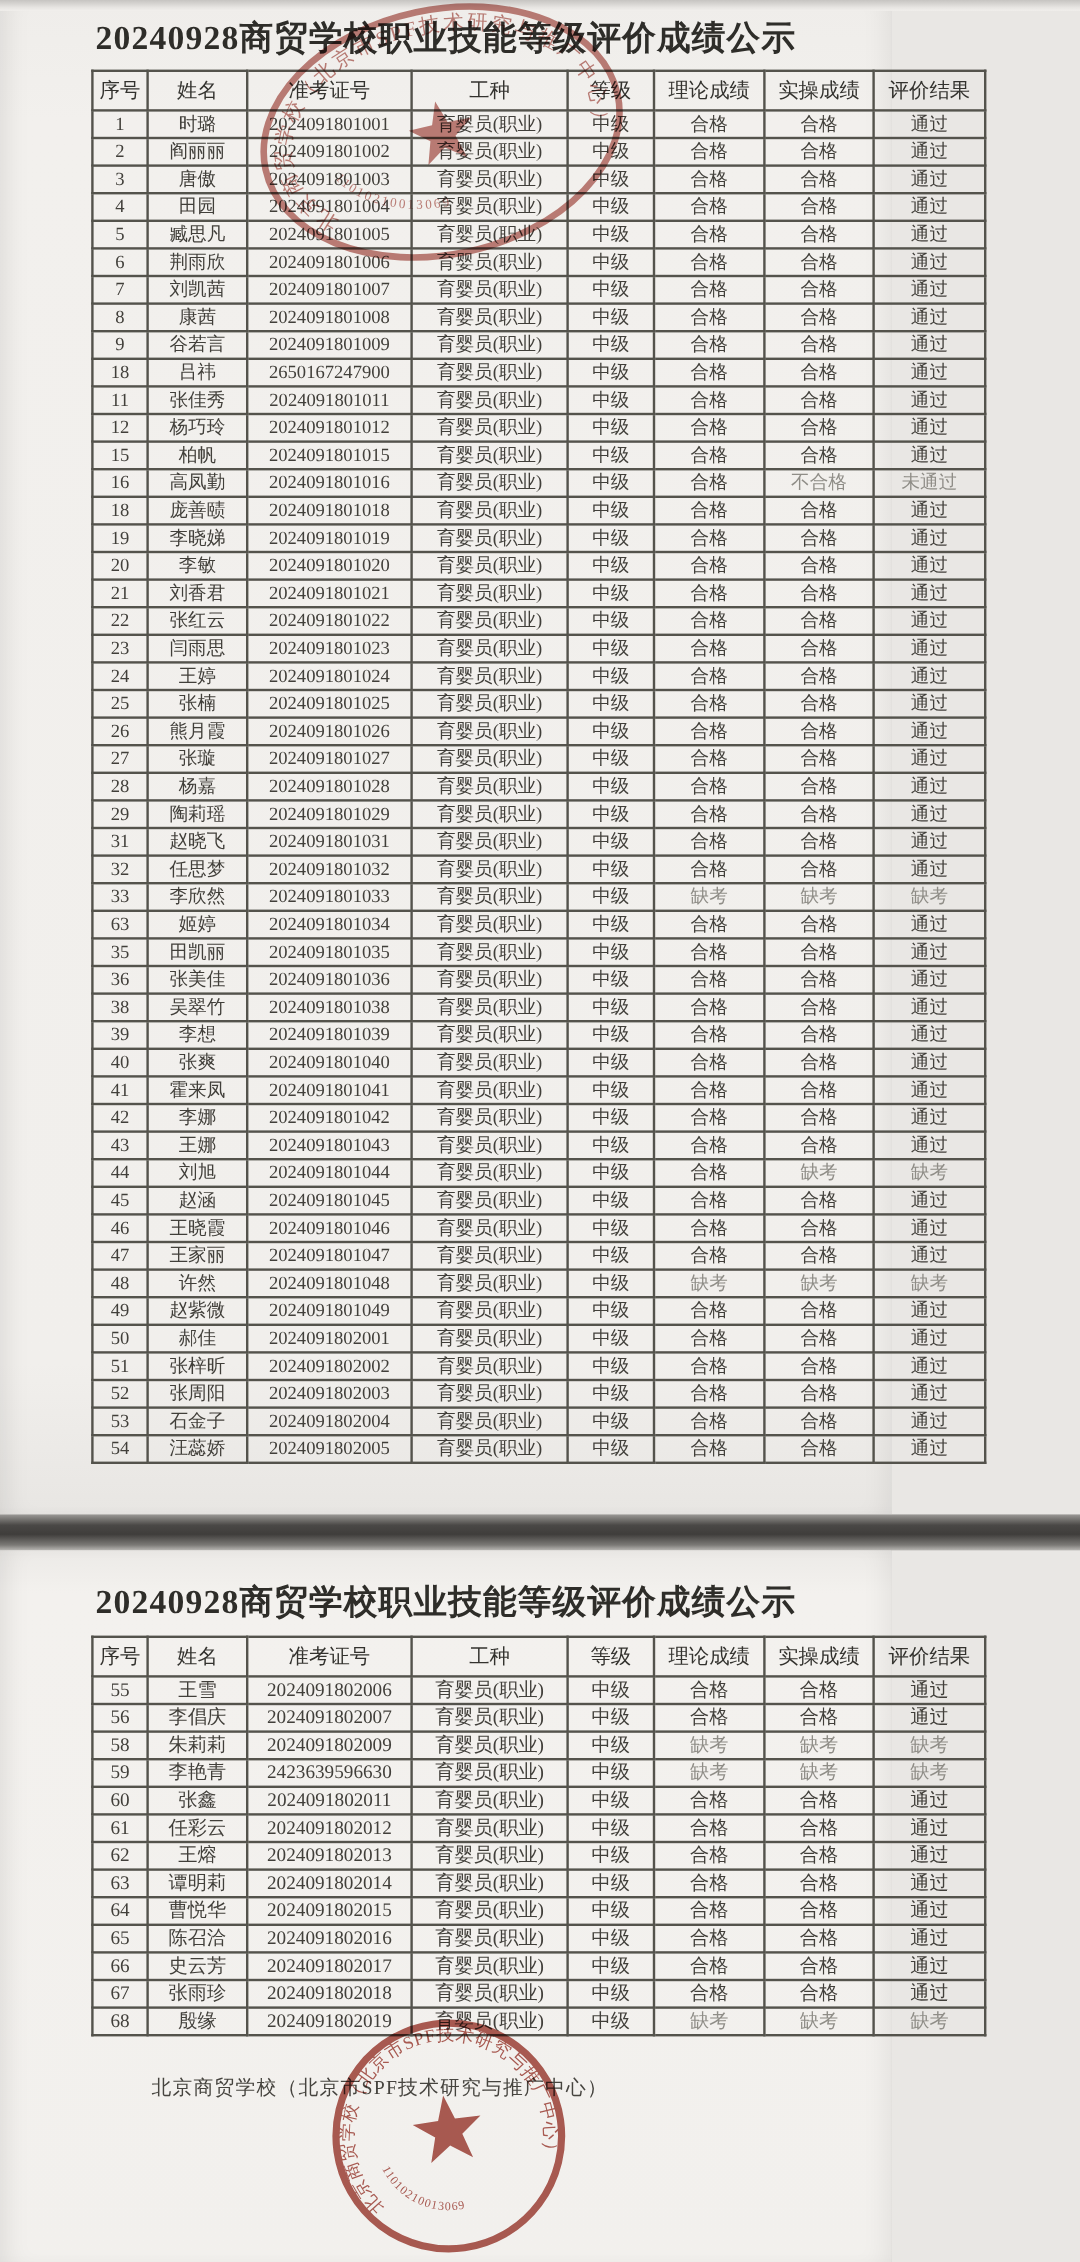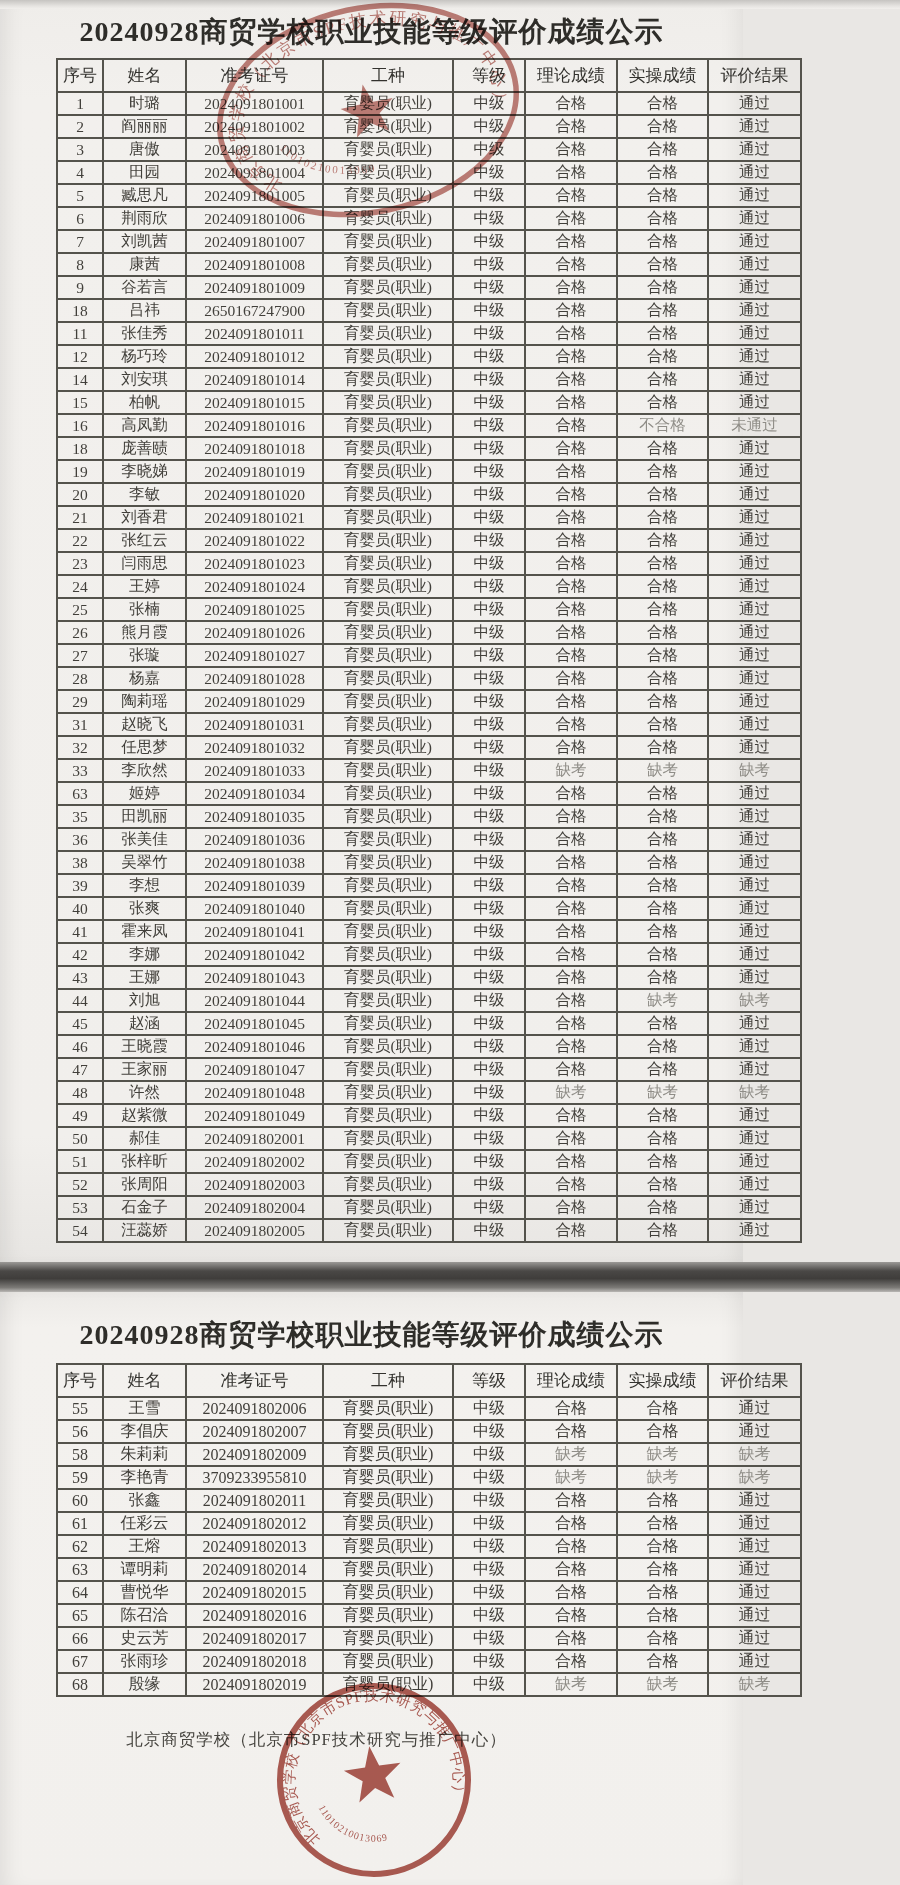--- a/index.html
+++ b/index.html
@@ -16,21 +16,21 @@
   .topedge{position:absolute;top:0;left:0;width:900px;height:9px;
     background:linear-gradient(180deg,#c6c4c1,#e7e5e2 70%,#f1efec);}
   .separator{position:absolute;top:1262px;left:0;width:900px;height:30px;
     background:linear-gradient(180deg,#9b9996 0%,#4a4846 30%,#3f3d3b 55%,#7b7976 85%,#b9b7b4 100%);}
   .doc-title{
     text-align:center;font-size:28px;letter-spacing:1px;color:#2e2d29;
     font-weight:600;white-space:nowrap;
   }
   #page1 .doc-title{margin:13px 0 0 0;}
   #page2 .doc-title{margin:24px 0 0 0;}
-  table{border-collapse:collapse;table-layout:fixed;width:744px;margin-left:56px;}
+  table{border-collapse:collapse;table-layout:fixed;width:744px;margin-left:76px;}
   #table1{margin-top:7px;}
   #table2{margin-top:9px;}
   th,td{border:2px solid #54534c;text-align:center;padding:0;overflow:hidden;white-space:nowrap;}
   th{font-size:17px;font-weight:500;color:#33322e;height:31px;}
   #table1 td{height:19.7px;font-size:15.5px;}
   #table2 td{height:20.3px;font-size:16px;}
   td{color:#413f3a;}
   td.faded{color:#8f8d87;}
   .c1{width:46px}.c2{width:83px}.c3{width:137px}.c4{width:130px}
   .c5{width:72px}.c6{width:92px}.c7{width:91px}.c8{width:93px}
@@ -187,30 +187,20 @@
           <td>12</td>
           <td>杨巧玲</td>
           <td>2024091801012</td>
           <td>育婴员(职业)</td>
           <td>中级</td>
           <td>合格</td>
           <td>合格</td>
           <td>通过</td>
         </tr>
         <tr>
-          <td>14</td>
-          <td>刘安琪</td>
-          <td>2024091801014</td>
-          <td>育婴员(职业)</td>
-          <td>中级</td>
-          <td>合格</td>
-          <td>合格</td>
-          <td>通过</td>
-        </tr>
-        <tr>
           <td>15</td>
           <td>柏帆</td>
           <td>2024091801015</td>
           <td>育婴员(职业)</td>
           <td>中级</td>
           <td>合格</td>
           <td>合格</td>
           <td>通过</td>
         </tr>
         <tr>
@@ -631,21 +621,21 @@
           <td>2024091802009</td>
           <td>育婴员(职业)</td>
           <td>中级</td>
           <td class="faded">缺考</td>
           <td class="faded">缺考</td>
           <td class="faded">缺考</td>
         </tr>
         <tr>
           <td>59</td>
           <td>李艳青</td>
-          <td>3709233955810</td>
+          <td>2423639596630</td>
           <td>育婴员(职业)</td>
           <td>中级</td>
           <td class="faded">缺考</td>
           <td class="faded">缺考</td>
           <td class="faded">缺考</td>
         </tr>
         <tr>
           <td>60</td>
           <td>张鑫</td>
           <td>2024091802011</td>

